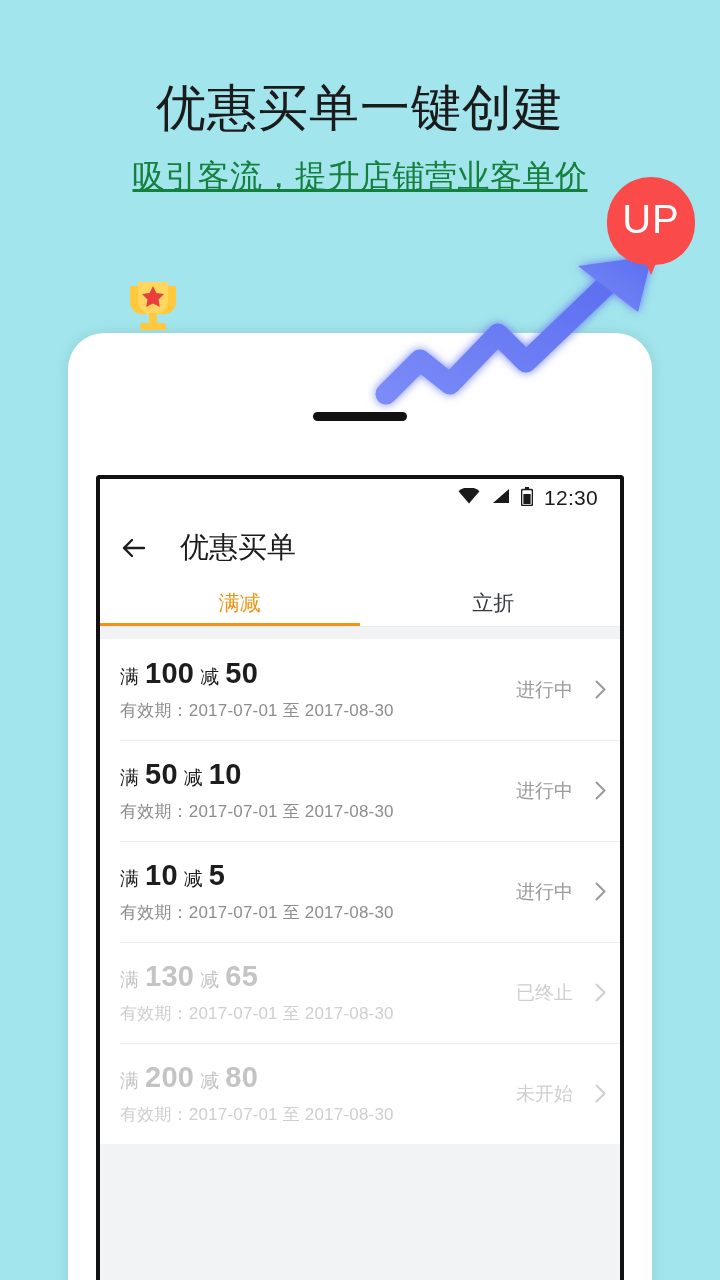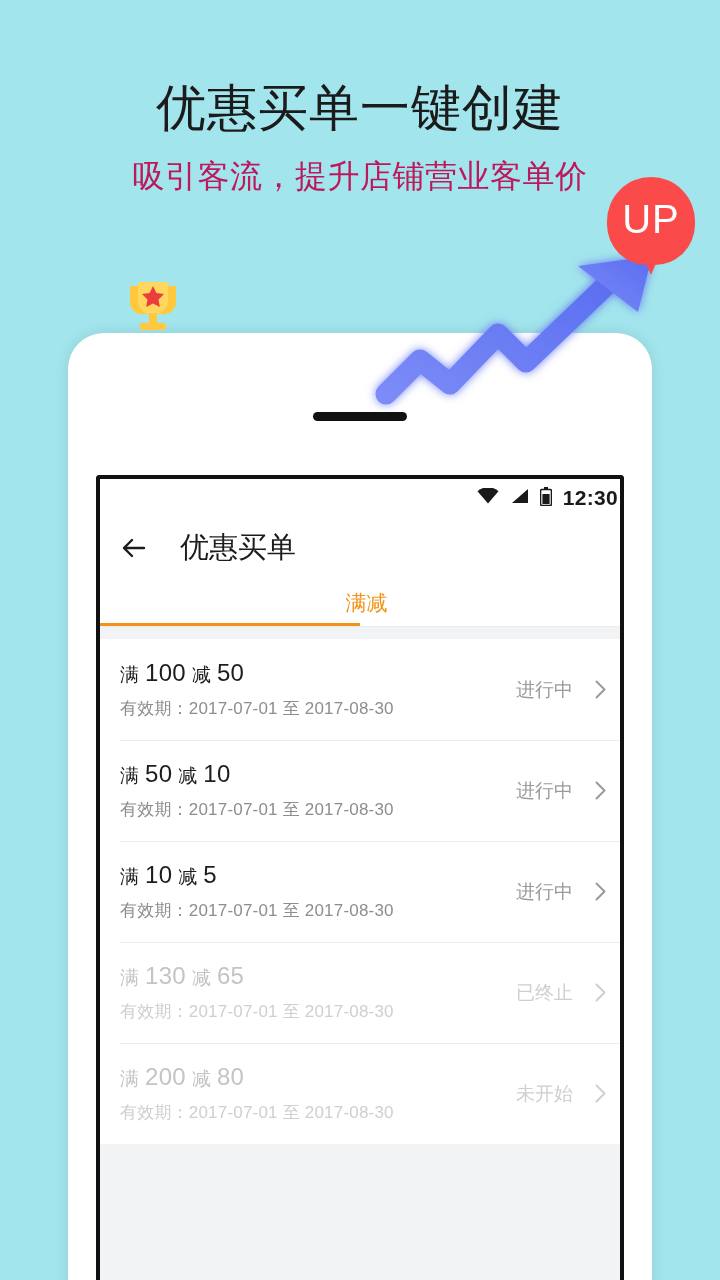--- a/index.html
+++ b/index.html
@@ -24,24 +24,25 @@
     font-size: 50px;
     line-height: 1.05;
     color: #1b1b1b;
     font-weight: 400;
     letter-spacing: 1px;
     margin-top: 82px;
   }
   .promo-sub {
     font-size: 32px;
     line-height: 1.2;
-    color: #be185d;
+    color: #15803d;
     font-weight: 400;
     letter-spacing: 0.5px;
     margin-top: 22px;
+    text-decoration: underline;
   }
 
   
   .up-badge {
     position: absolute;
     left: 607px; top: 177px;
     width: 88px; height: 88px;
     z-index: 9;
   }
   .up-badge .bubble {
@@ -116,23 +117,22 @@
     overflow: hidden;
   }
 
   
   .statusbar {
     height: 38px;
     background: #fff;
     display: flex;
     align-items: center;
     justify-content: flex-end;
-    padding-right: 2px;
+    padding-right: 22px;
     gap: 11px;
-    font-weight: bold;
   }
   .statusbar .icn { display: block; }
   .clock {
     font-size: 21px;
     color: #1a1a1a;
     letter-spacing: 0.3px;
   }
 
   
   .appbar {
@@ -192,21 +192,21 @@
   }
   .row-main { flex: 1; }
   .deal {
     display: flex;
     align-items: baseline;
     gap: 6px;
     color: #1d1d1d;
     margin-bottom: 9px;
   }
   .deal .lbl { font-size: 19px; }
-  .deal .num { font-size: 24px; font-weight: normal; letter-spacing: 0.3px; }
+  .deal .num { font-size: 29px; font-weight: bold; letter-spacing: 0.3px; }
   .validity {
     font-size: 17px;
     color: #8d8d8d;
     letter-spacing: 0.2px;
   }
   .row-right {
     display: flex;
     align-items: center;
     gap: 22px;
     color: #9a9a9a;
@@ -298,20 +298,21 @@
       <span class="back-arrow">
         <svg width="28" height="28" viewBox="0 0 28 28">
           <path d="M24 14 H4 M12 6 L4 14 L12 22" fill="none" stroke="#1c1c1c" stroke-width="2.4" stroke-linecap="round" stroke-linejoin="round"></path>
         </svg>
       </span>
       <span class="appbar-title">优惠买单</span>
     </div>
 
     <div class="tabs">
       <div class="tab active">满减</div>
+      <div class="tab">立折</div>
       <div class="tab-indicator"></div>
     </div>
     <div class="tabs-gap"></div>
 
     <div class="list">
 
       <div class="row">
         <div class="row-main">
           <div class="deal">
             <span class="lbl">满</span>

